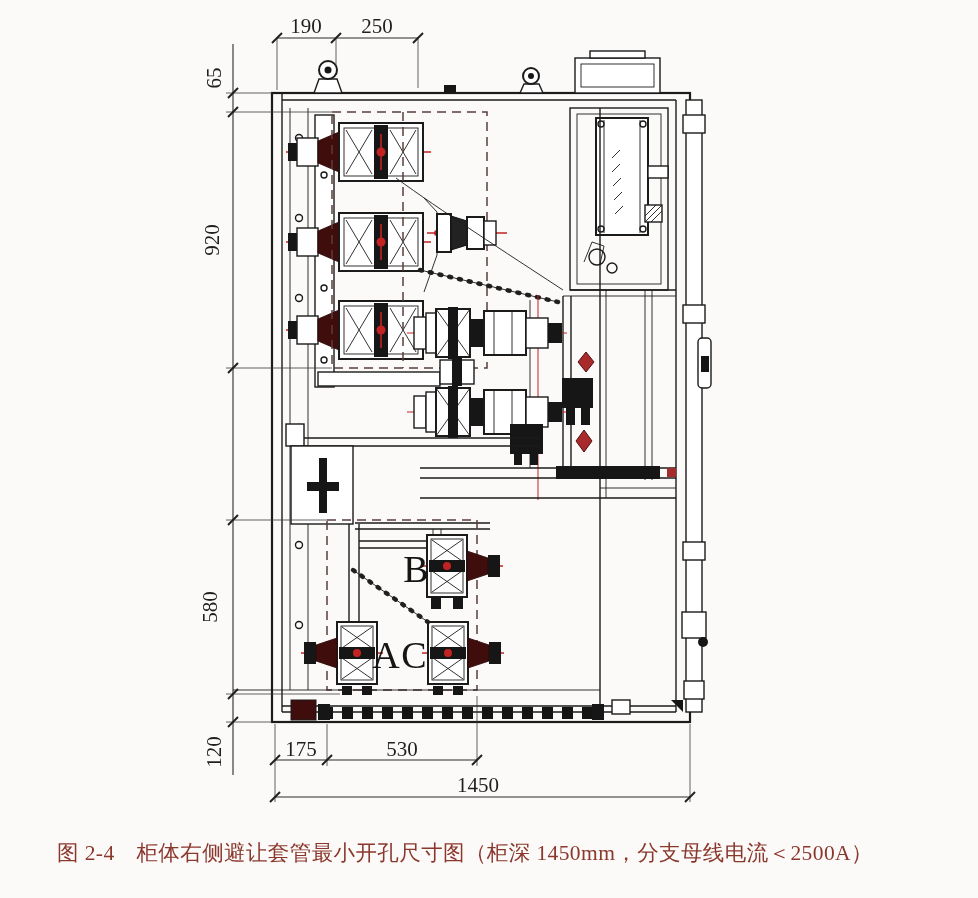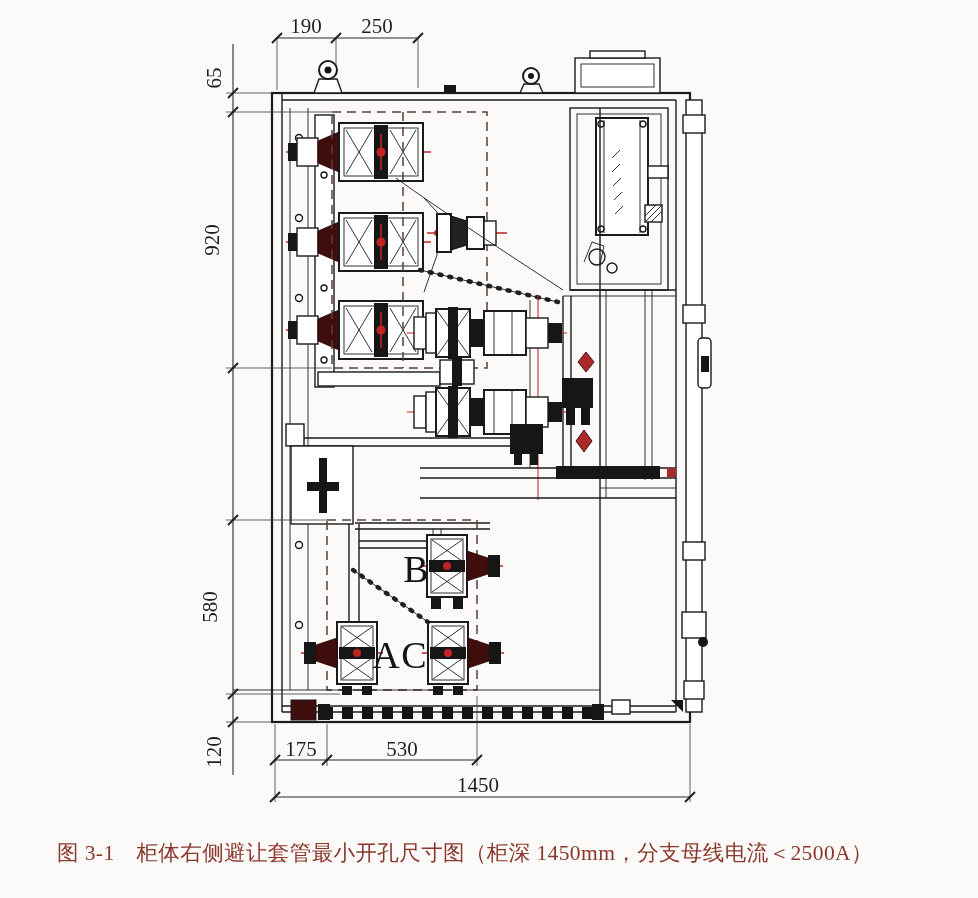--- a/index.html
+++ b/index.html
@@ -307,14 +307,14 @@
     <use href="#tk" transform="translate(477,760)"></use>
     <text class="dimt" x="301" y="756" text-anchor="middle">175</text>
     <text class="dimt" x="402" y="756" text-anchor="middle">530</text>
     <line class="diml" x1="275" y1="797" x2="690" y2="797"></line>
     <use href="#tk" transform="translate(275,797)"></use>
     <use href="#tk" transform="translate(690,797)"></use>
     <text class="dimt" x="478" y="792" text-anchor="middle">1450</text>
   </g>
 </svg>
 
-<div class="caption">图 3-1　柜体右侧避让套管最小开孔尺寸图（柜深 1450mm，分支母线电流＜2500A）</div>
+<div class="caption">图 2-4　柜体右侧避让套管最小开孔尺寸图（柜深 1450mm，分支母线电流＜2500A）</div>
 </div>
 
 </body></html>

